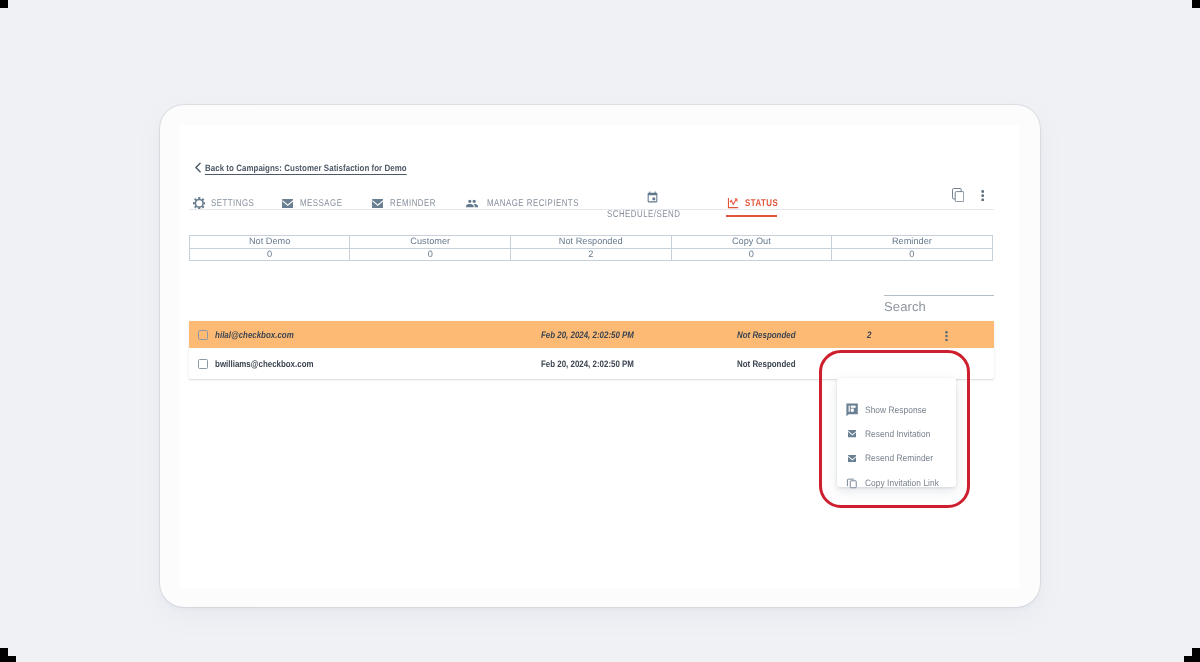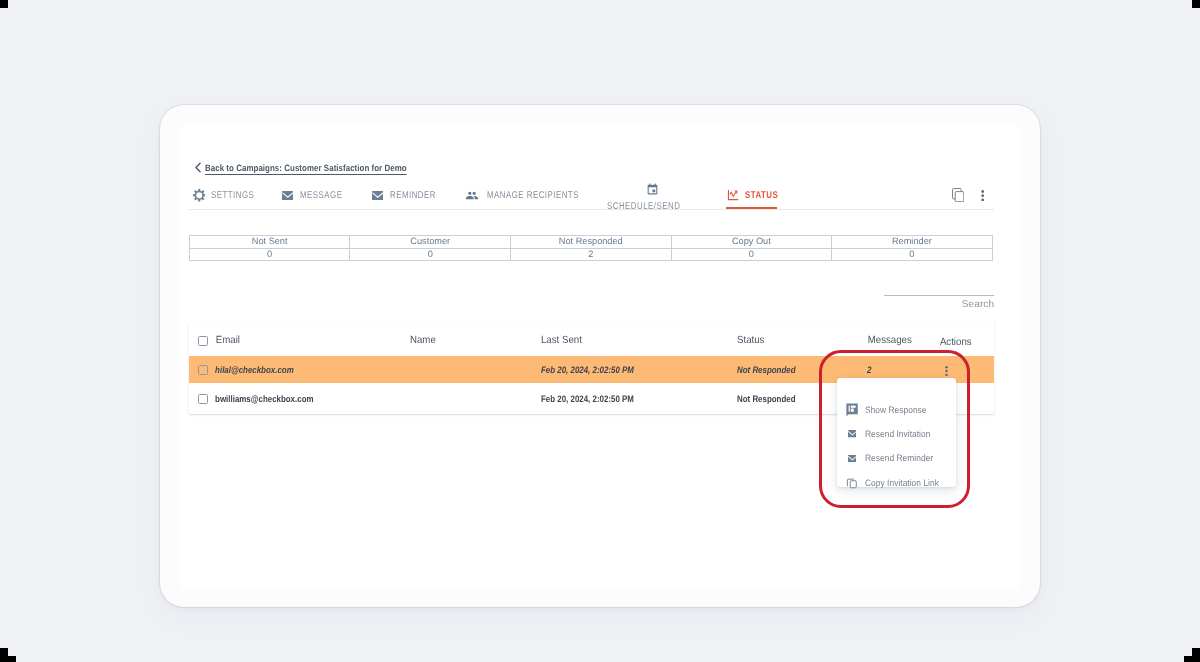--- a/index.html
+++ b/index.html
@@ -41,21 +41,21 @@
   .bc-text {
     font-size:9.2px; color:#4e5866; text-decoration:underline;
     text-underline-offset:3.4px; letter-spacing:.05px; font-weight:700;
     display:inline-block; transform:scaleX(.863); transform-origin:left center;
   }
 
   
   .tabs {
     position:absolute; left:30px; top:78px; width:806px; height:28px;
   }
-  .tab { display:flex; align-items:center; gap:5px; height:24px; position:absolute; top:0; }
+  .tab { display:flex; align-items:center; gap:5px; height:24px; position:absolute; top:8px; }
   .tab .ti { display:flex; align-items:center; justify-content:center; width:14px; }
   .tab-label {
     font-size:9.8px; letter-spacing:.6px; color:#858f9c; font-weight:400; white-space:nowrap;
     display:inline-block; transform:scaleX(.805); transform-origin:left center;
   }
   .tab.active .tab-label { color:#e1563b; font-weight:600; }
   .tab .underline {
     position:absolute; left:0; width:51.2px; top:23.8px; height:2.1px; background:#e1563b;
   }
   .tabs-sep {
@@ -75,21 +75,21 @@
     color:#66798d; padding:0; line-height:11.5px; height:11.5px;
   }
   .stats th { font-size:9.2px; }
   .stats td { font-size:9.2px; }
 
   
   .search {
     position:absolute; left:724.6px; top:172.2px; width:110px;
   }
   .search-line { height:18px; border-bottom:1px solid #b4bcc5; }
-  .search-label { font-size:10px; color:#8d959f; margin-top:3.8px; letter-spacing:.1px;text-align:right; }
+  .search-label { font-size:13px; color:#8d959f; margin-top:3.8px; letter-spacing:.1px; }
 
   
   .dtable {
     position:absolute; left:29.6px; top:216.1px; width:805.3px;
     background:#fff; border-radius:2px;
     box-shadow:0 1px 3px rgba(130,140,155,.22), 0 1px 1px rgba(130,140,155,.14);
   }
   .dt-row:last-child { height:30.9px; }
   .dt-row { display:flex; align-items:center; height:27px; padding:0 9.4px; }
   .dt-head { height:34.6px; padding-top:4px; }
@@ -216,21 +216,21 @@
     <span class="ic-more"><svg width="3.4" height="11.4" viewBox="0 0 34 114" fill="#5b6977">
           <circle cx="17" cy="15" r="14"></circle>
           <circle cx="17" cy="57" r="14"></circle>
           <circle cx="17" cy="99" r="14"></circle>
         </svg></span>
   </div>
 
   <table class="stats">
     <thead>
         <tr id="statshead">
-          <th>Not Sent</th>
+          <th>Not Demo</th>
           <th>Customer</th>
           <th>Not Responded</th>
           <th>Copy Out</th>
           <th>Reminder</th>
         </tr>
       </thead>
     <tbody>
         <tr id="statsvals">
           <td>0</td>
           <td>0</td>
@@ -240,29 +240,20 @@
         </tr>
       </tbody>
   </table>
 
   <div class="search">
     <div class="search-line"></div>
     <div class="search-label">Search</div>
   </div>
 
   <div class="dtable" id="dtable">
-      <div class="dt-row dt-head">
-        <span class="cbx"></span>
-        <span class="cell c-email">Email</span>
-        <span class="cell c-name">Name</span>
-        <span class="cell c-sent">Last Sent</span>
-        <span class="cell c-status">Status</span>
-        <span class="cell c-msg">Messages</span>
-        <span class="cell c-act">Actions</span>
-      </div>
       <div class="dt-row alt">
         <span class="cbx"></span>
         <span class="cell c-email">hilal@checkbox.com</span>
         <span class="cell c-name"></span>
         <span class="cell c-sent">Feb 20, 2024, 2:02:50 PM</span>
         <span class="cell c-status">Not Responded</span>
         <span class="cell c-msg">2</span>
         <span class="cell c-act">
           <svg width="3" height="10.2" viewBox="0 0 30 102" fill="#5b6977">
             <circle cx="15" cy="13" r="12.5"></circle>

